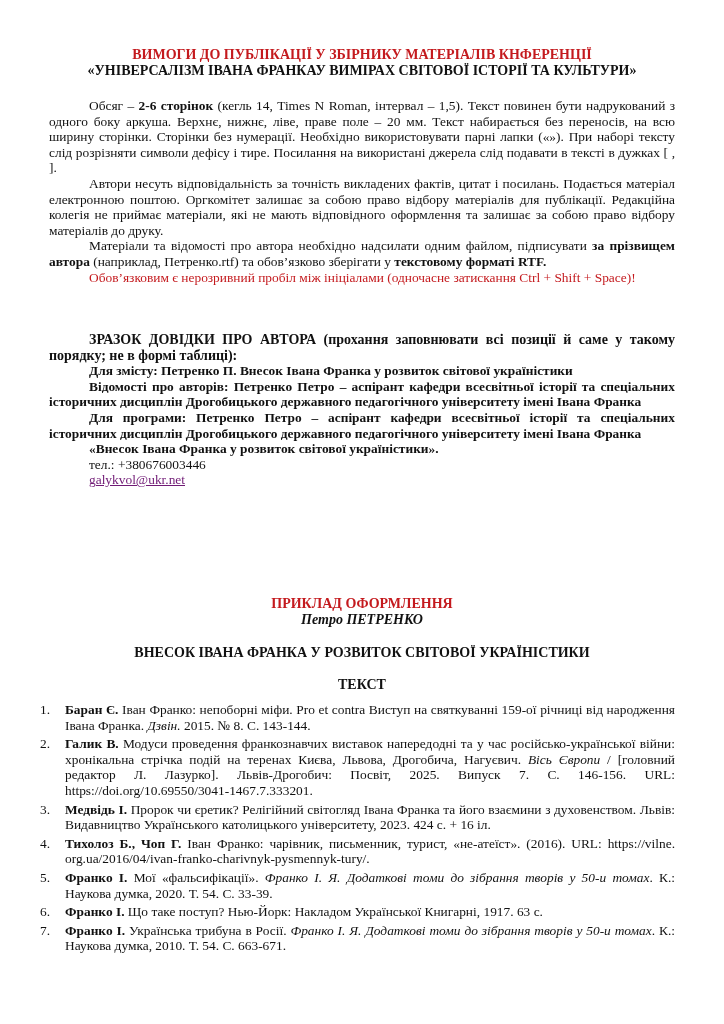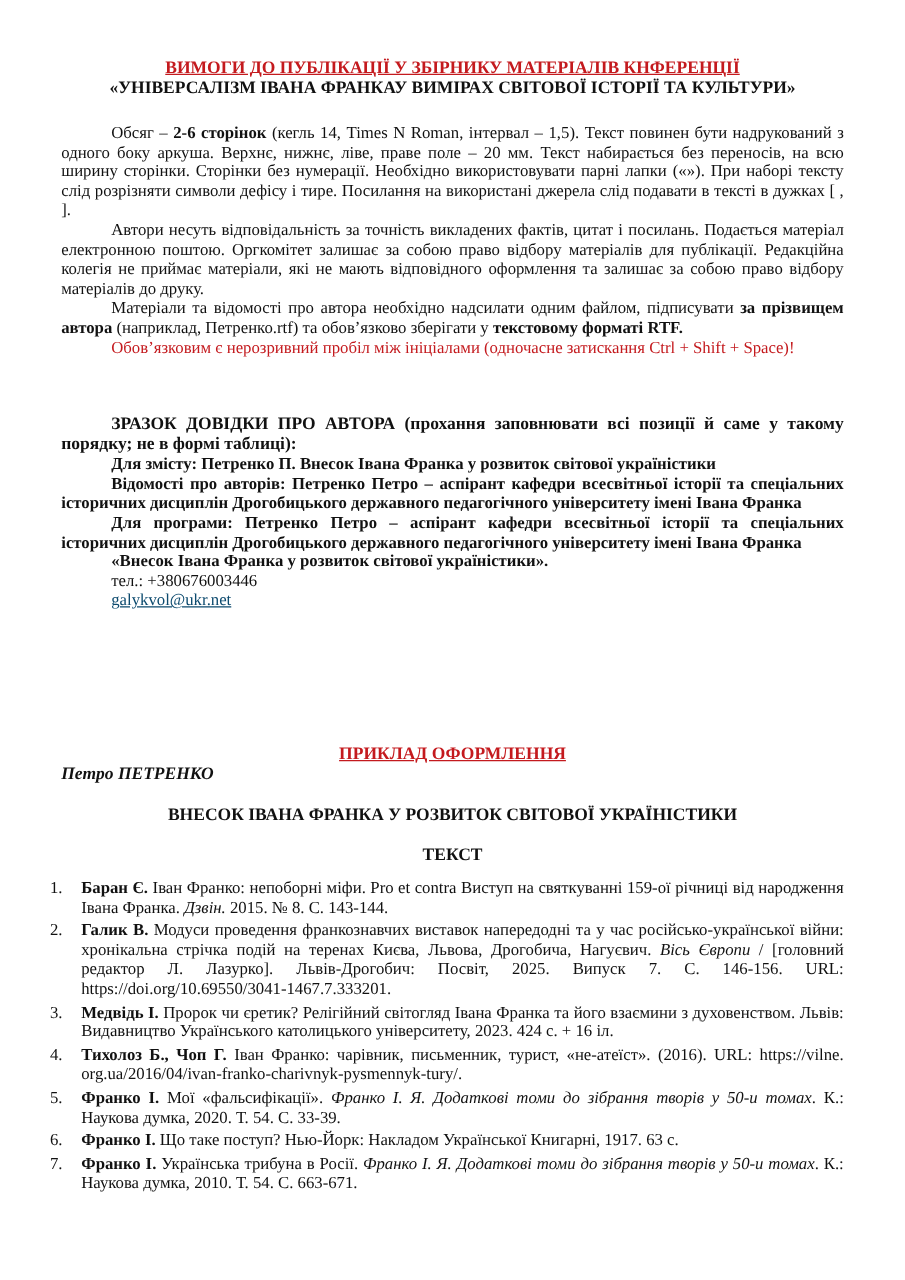--- a/index.html
+++ b/index.html
@@ -8,26 +8,26 @@
     font-family: "Liberation Serif", "DejaVu Serif", serif;
     color: #111111;
   }
   .page { position: absolute; left: 49px; top: 0; width: 626px; }
   .p { font-size: 13.4px; line-height: 15.6px; text-align: justify; margin: 0; }
   .indent { text-indent: 40px; }
   .center { text-align: center; }
   .b { font-weight: bold; }
   .i { font-style: italic; }
   .red { color: #c41a1e; }
-  .ul { text-decoration: underline; }
+  .ul { }
   .title1 { position: absolute; top: 47px; left: 0; width: 626px; font-size: 14px; font-weight: bold; text-align: center; line-height: 16px; }
   .title2 { position: absolute; top: 63px; left: 0; width: 626px; font-size: 14px; font-weight: bold; text-align: center; line-height: 16px; white-space: nowrap; }
   .block { position: absolute; left: 0; width: 626px; }
-  .link { color: #0c4a6e; text-decoration: underline; }
-  .right { text-align: left; }
+  .link { color: #701a75; text-decoration: underline; }
+  .right { text-align: center; }
   ol.refs { margin: 0; padding: 0; list-style: none; }
   ol.refs li { position: relative; padding-left: 28px; font-size: 13.4px; line-height: 15.6px; text-align: justify; margin-bottom: 3px; }
   ol.refs li .num { position: absolute; left: 3px; top: 0; }
 </style>
 </head>
 <body>
 
 <div class="page">
 
   <div class="title1 red ul">ВИМОГИ ДО ПУБЛІКАЦІЇ У ЗБІРНИКУ МАТЕРІАЛІВ КНФЕРЕНЦІЇ</div>

